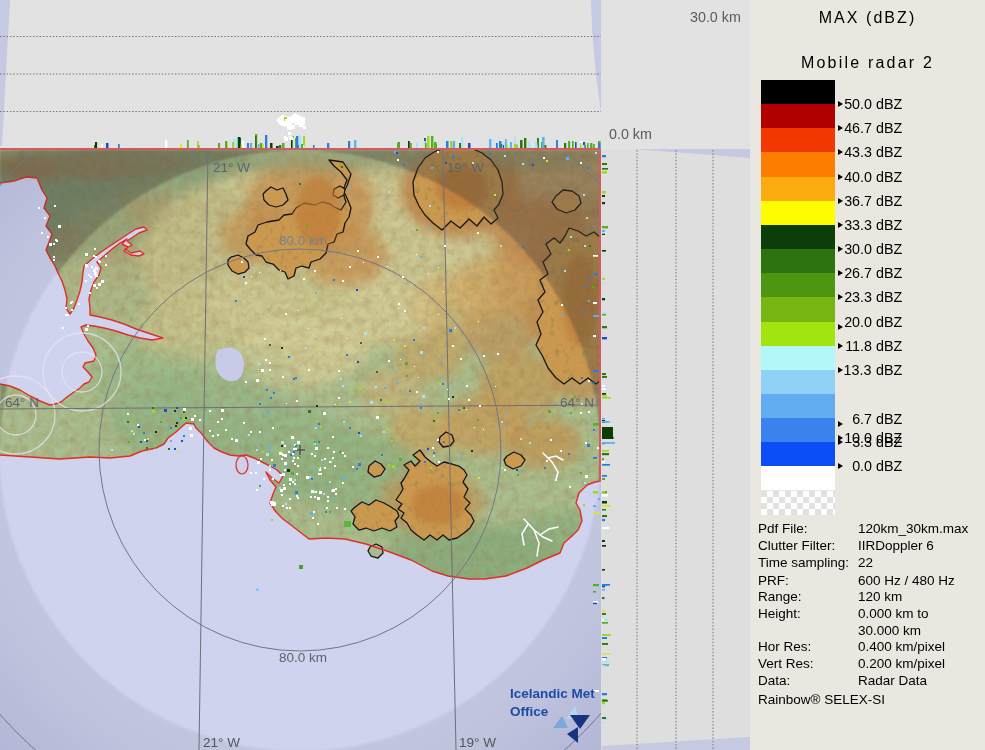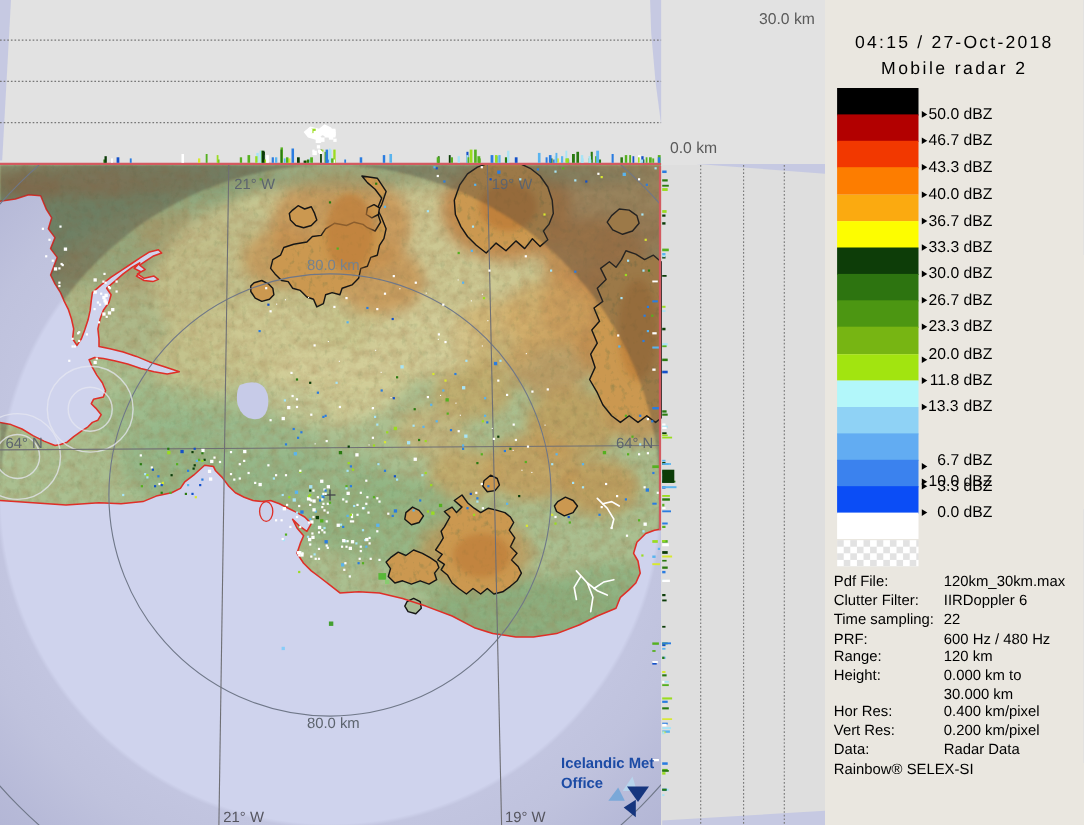--- a/index.html
+++ b/index.html
@@ -943,21 +943,21 @@
 <rect x="602" y="442" width="13" height="1.8" fill="#5ab4ee"></rect>
 <rect x="602" y="421" width="8" height="1.6" fill="#5ab4ee"></rect>
 <rect x="602" y="436" width="6" height="2.5" fill="#2a7ce0"></rect>
 <rect x="602" y="428" width="9" height="2.4" fill="#5ab4ee"></rect>
 <rect x="602" y="437" width="12" height="1.6" fill="#2a7a10"></rect>
 <rect x="602" y="427" width="11" height="12" fill="#0c3c08"></rect>
       </g>
 </svg>
 
 <div id="sidebar">
-  <div class="hd" style="top:31px;letter-spacing:2.0px;">04:15 / 27-Oct-2018</div>
+  <div class="hd" style="top:9px;letter-spacing:2.05px;">MAX (dBZ)</div>
   <div class="hd" style="top:54px;letter-spacing:2.2px;">Mobile radar 2</div>
   <div style="position:absolute;left:11px;top:80.0px;width:74px;height:24.8px;background:#000000"></div>
 <div style="position:absolute;left:11px;top:104.2px;width:74px;height:24.8px;background:#b20000"></div>
 <div style="position:absolute;left:11px;top:128.3px;width:74px;height:24.8px;background:#f23800"></div>
 <div style="position:absolute;left:11px;top:152.4px;width:74px;height:24.8px;background:#fd7d00"></div>
 <div style="position:absolute;left:11px;top:176.6px;width:74px;height:24.8px;background:#fbaa10"></div>
 <div style="position:absolute;left:11px;top:200.8px;width:74px;height:24.8px;background:#fdfd00"></div>
 <div style="position:absolute;left:11px;top:224.9px;width:74px;height:24.8px;background:#0d3d08"></div>
 <div style="position:absolute;left:11px;top:249.0px;width:74px;height:24.8px;background:#2d7410"></div>
 <div style="position:absolute;left:11px;top:273.2px;width:74px;height:24.8px;background:#4c9612"></div>

